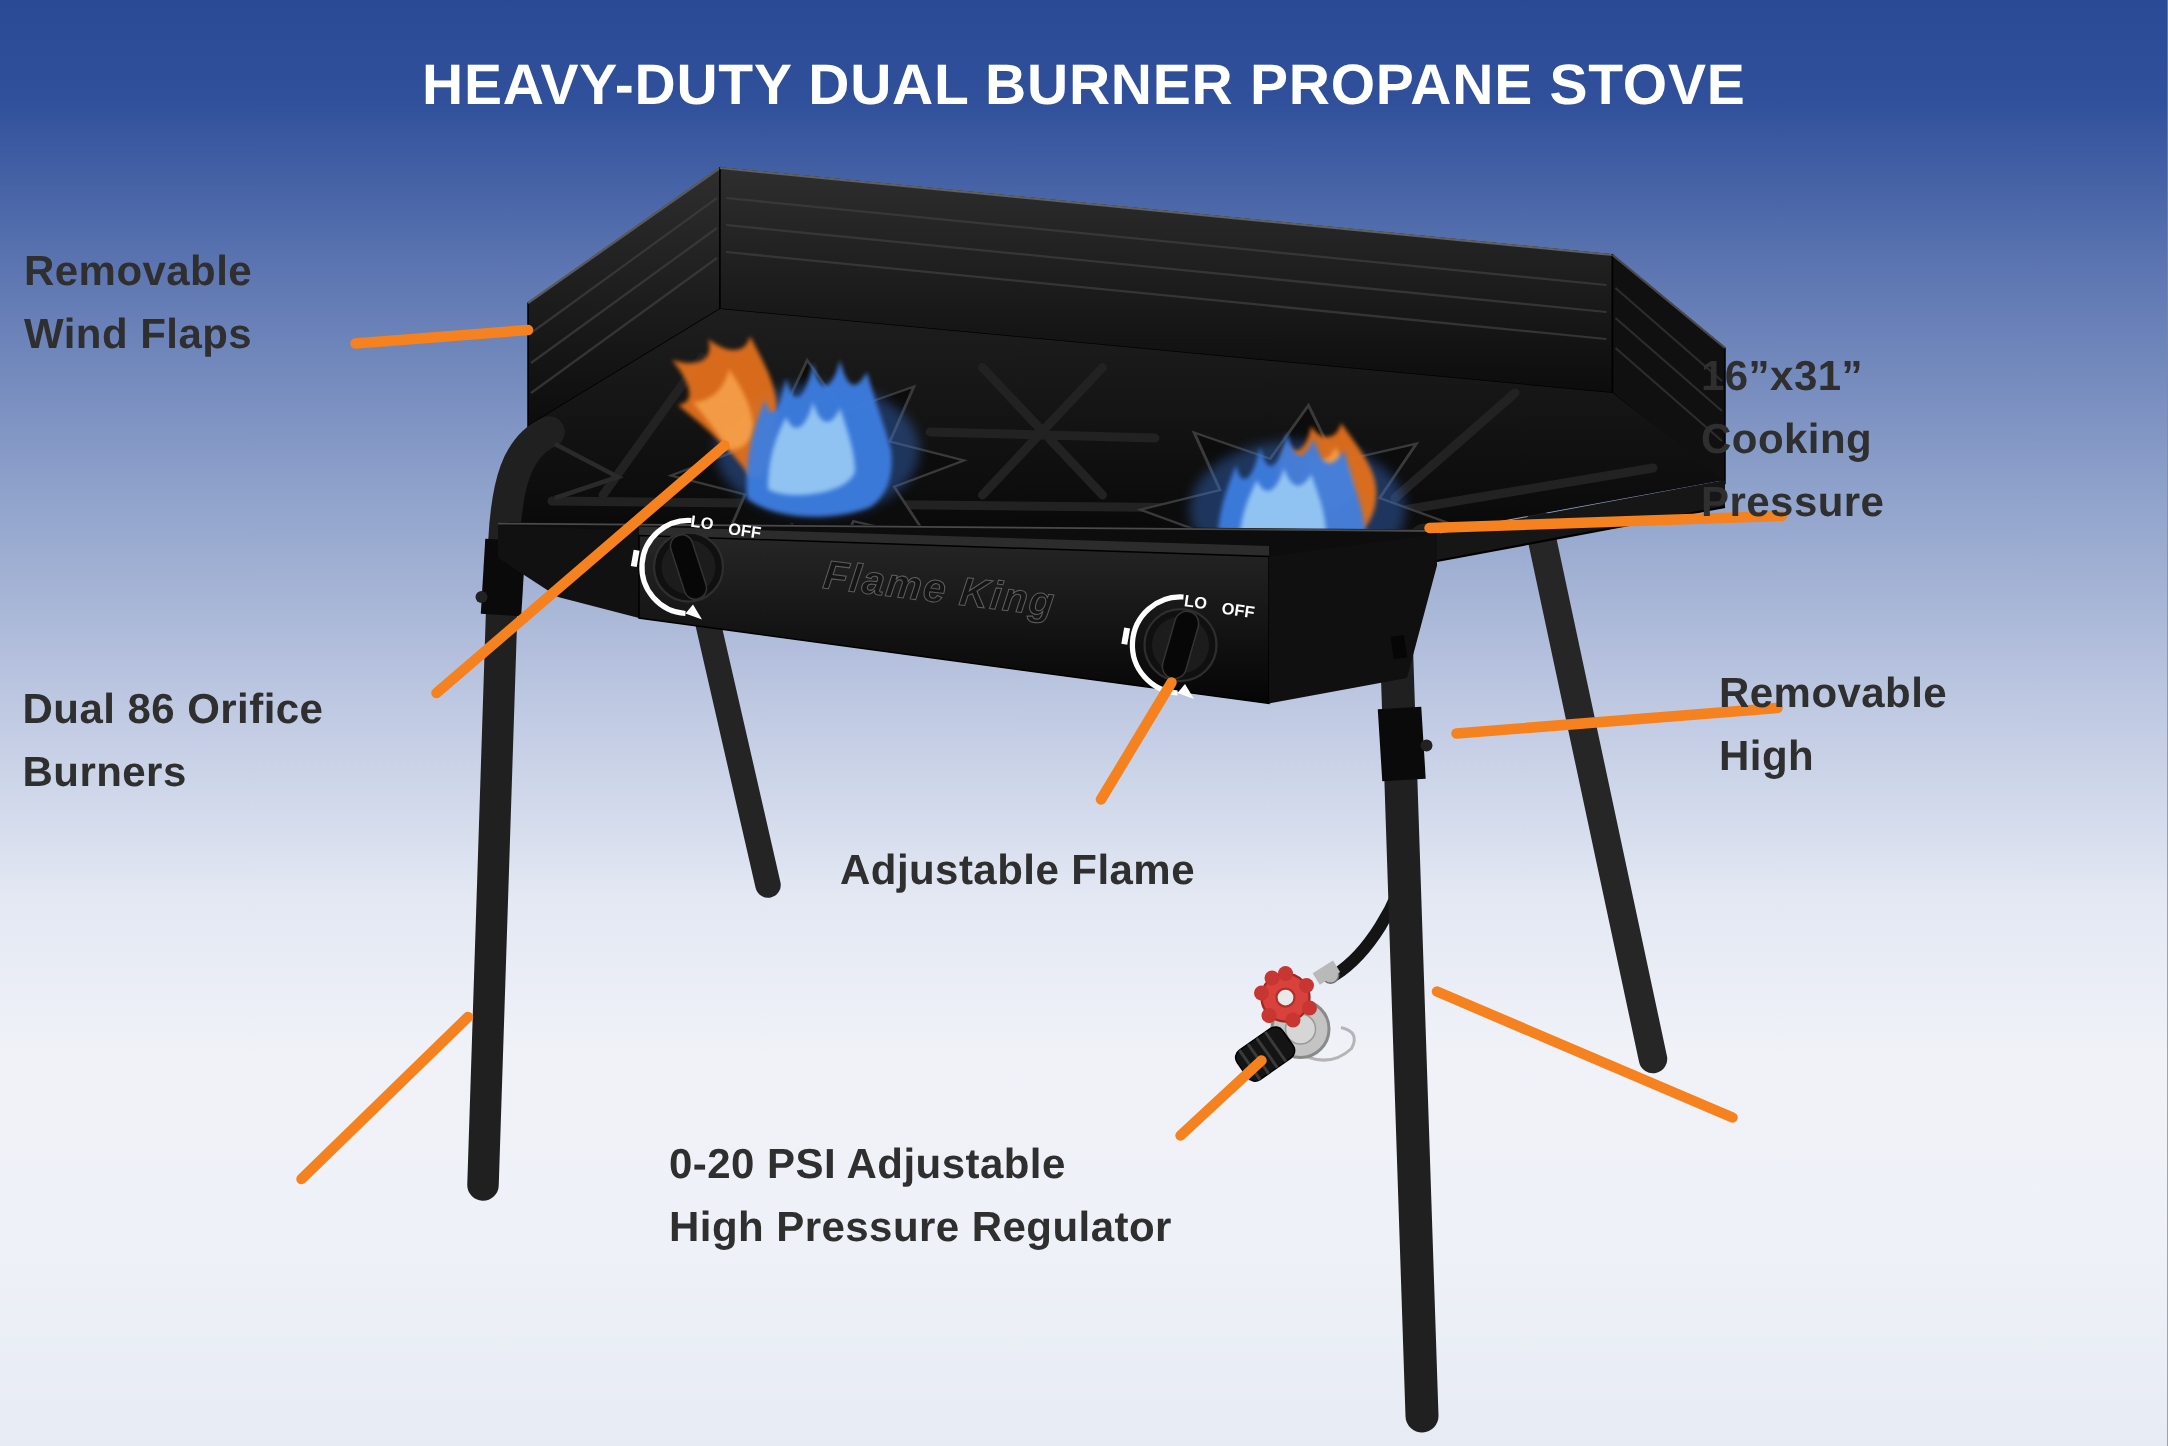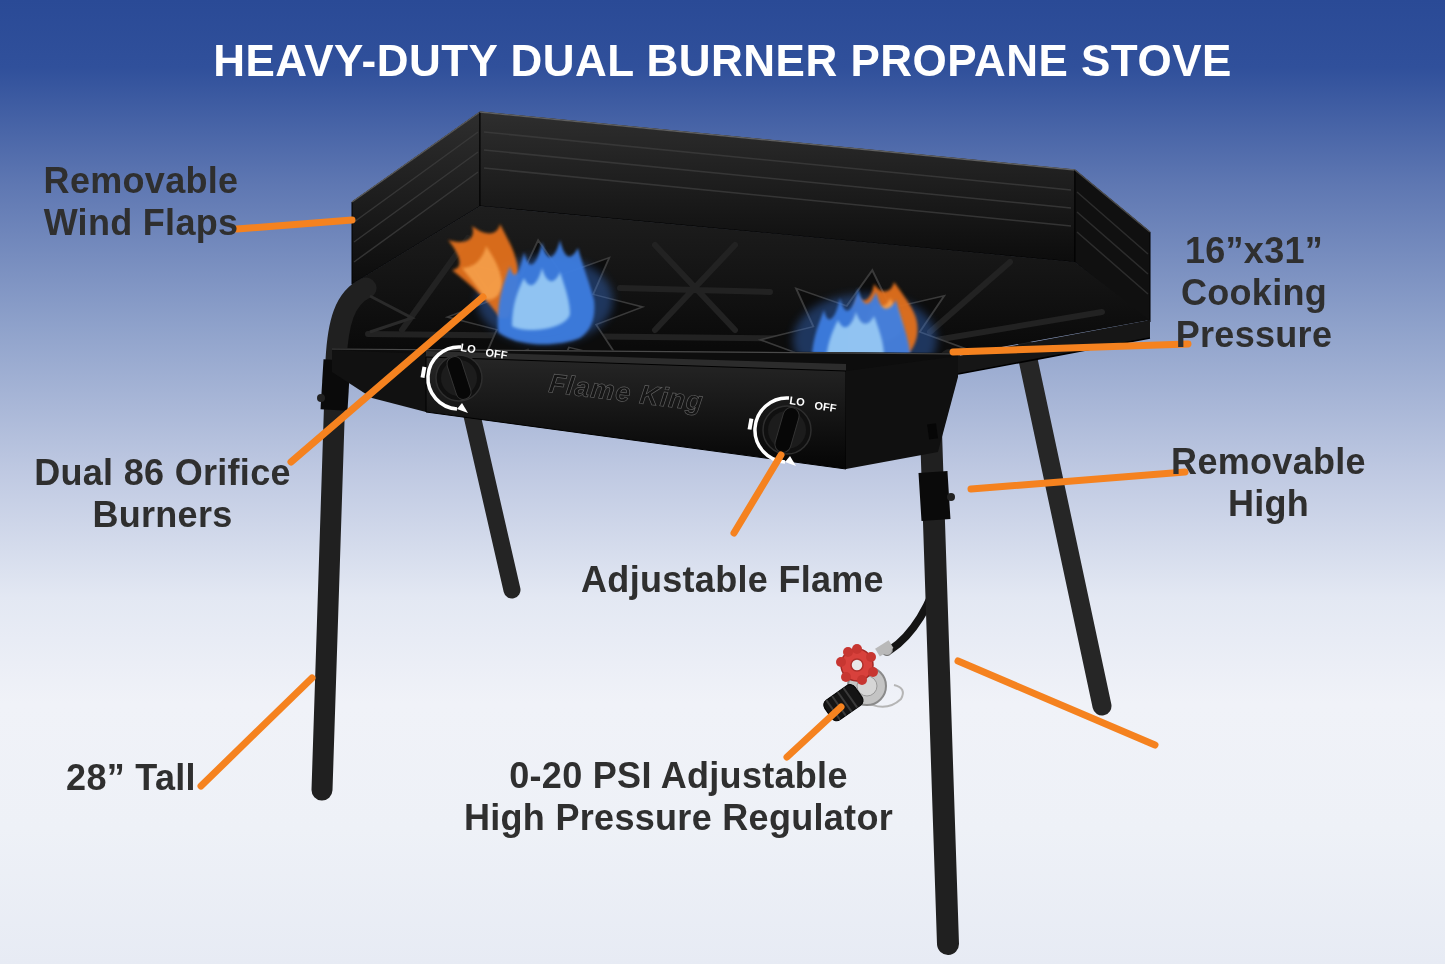--- a/index.html
+++ b/index.html
@@ -5,24 +5,24 @@
   html,body{margin:0;padding:0;background:#888;}
   #stage{
     position:relative;width:1445px;height:964px;overflow:hidden;
     font-family:"Liberation Sans",sans-serif;
     background:linear-gradient(180deg,
       #2a4a96 0%, #30509b 7%, #5e77b2 19%, #8fa2cb 34%,
       #bfc9e2 49%, #e3e8f3 62%, #f0f2f8 73%, #eef1f7 86%, #e7ebf4 100%);
   }
   #page-title{
     position:absolute;top:36px;left:0;right:0;text-align:center;
-    font-size:44px;font-weight:bold;color:#ffffff;letter-spacing:.5px;
+    font-size:38px;font-weight:bold;color:#ffffff;letter-spacing:.5px;
   }
   .callout{
-    position:absolute;text-align:center;font-size:36px;font-weight:bold;
+    position:absolute;font-size:28px;font-weight:bold;
     color:#2f2f2f;line-height:42px;letter-spacing:.3px;
   }
   #stove-svg{position:absolute;left:0;top:0;}
 </style>
 </head>
 <body>
 
 <div id="stage">
 
   <div id="page-title">HEAVY-DUTY DUAL BURNER PROPANE STOVE</div>
@@ -228,22 +228,19 @@
   <div class="callout" style="left:1146px;top:441px;width:245px">
     <div>Removable</div>
     <div>High</div>
   </div>
 
   <div class="callout" style="left:560px;top:559px;width:345px">
     <div>Adjustable Flame</div>
   </div>
 
 
-  <div class="callout" style="left:31px;top:757px;width:200px">
-    <div>28” Tall</div>
-  </div>
 
   <div class="callout" style="left:446px;top:755px;width:465px">
     <div>0-20 PSI Adjustable</div>
     <div>High Pressure Regulator</div>
   </div>
 
 </div>
 
 </body></html>

